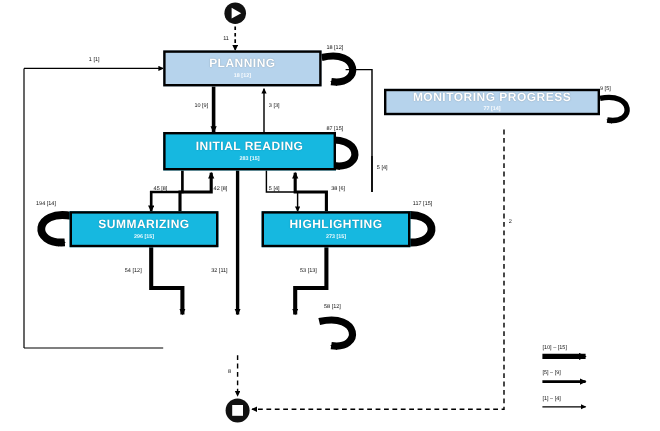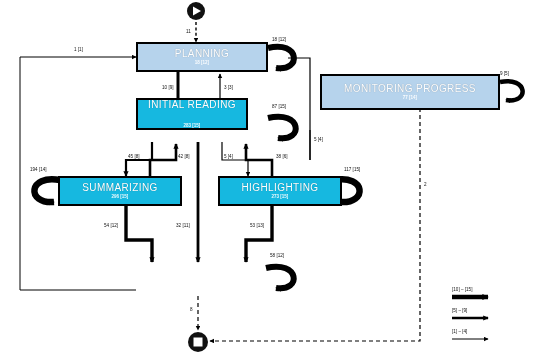--- a/index.html
+++ b/index.html
@@ -3,21 +3,21 @@
 <meta charset="utf-8">
 <style>
   html,body{margin:0;padding:0;background:#ffffff;}
   body{width:550px;height:359px;overflow:hidden;
        font-family:"Liberation Sans",sans-serif;}
   #stage{position:relative;width:550px;height:359px;}
   svg.layer{position:absolute;left:0;top:0;width:550px;height:359px;}
   .node{position:absolute;box-sizing:border-box;border:2px solid #000;
         display:flex;flex-direction:column;align-items:center;justify-content:center;
         color:#ffffff;}
-  .node .nlabel{font-size:10px;font-weight:normal;letter-spacing:.4px;
+  .node .nlabel{font-size:10px;font-weight:bold;letter-spacing:.4px;
         text-shadow:0 0 1px rgba(0,0,0,.35);line-height:1;}
   .node .nsub{font-size:4.5px;font-weight:bold;margin-top:2.5px;
         opacity:.92;line-height:1;}
   .cyan{background:#16b8e0;}
   .blue{background:#b6d3ec;}
   .elabel{position:absolute;font-size:4.6px;color:#111;white-space:nowrap;
         line-height:1;}
   .legtext{position:absolute;font-size:4.6px;color:#111;white-space:nowrap;}
 </style>
 </head>
@@ -143,37 +143,37 @@
     <g>
       <path d="M452,339 L488,339" stroke="#000" stroke-width="1" fill="none" marker-end="url(#ahThin)"></path>
     </g>
   </svg>
 
   <div class="node blue" style="left:136px;top:42px;width:132px;height:30px;">
     <div class="nlabel">PLANNING</div>
     <div class="nsub">18 [12]</div>
   </div>
 
-  <div class="node cyan" style="left:136px;top:98px;width:112px;height:32px;justify-content:space-between;">
+  <div class="node cyan" style="left:136px;top:110px;width:144px;height:32px;">
     <div class="nlabel">INITIAL READING</div>
     <div class="nsub">283 [15]</div>
   </div>
 
   <div class="node cyan" style="left:58px;top:176px;width:124px;height:30px;">
     <div class="nlabel">SUMMARIZING</div>
     <div class="nsub">296 [15]</div>
   </div>
 
   <div class="node cyan" style="left:218px;top:176px;width:124px;height:30px;text-align:right;">
     <div class="nlabel">HIGHLIGHTING</div>
     <div class="nsub">273 [15]</div>
   </div>
 
 
-  <div class="node blue" style="left:320px;top:74px;width:180px;height:36px;">
+  <div class="node blue" style="left:320px;top:74px;width:180px;height:22px;">
     <div class="nlabel">MONITORING PROGRESS</div>
     <div class="nsub">77 [14]</div>
   </div>
 
   <div class="elabel" style="left:186px;top:30px;">11</div>
 
   <div class="elabel" style="left:74px;top:48px;">1 [1]</div>
 
   <div class="elabel" style="left:272px;top:38px;">18 [12]</div>
 

